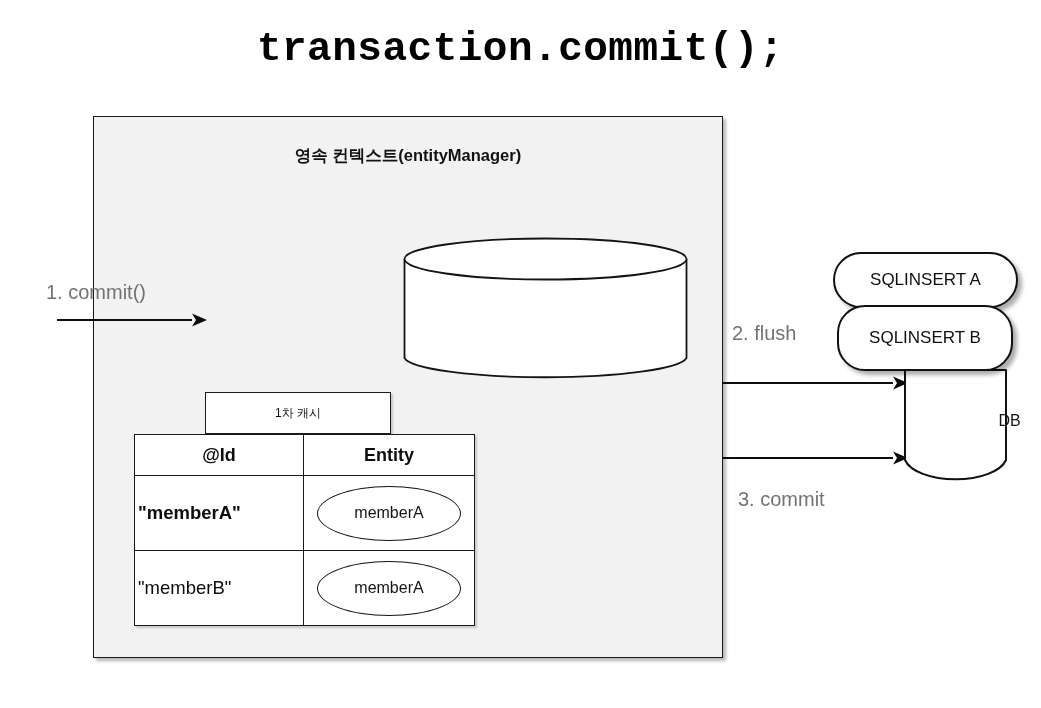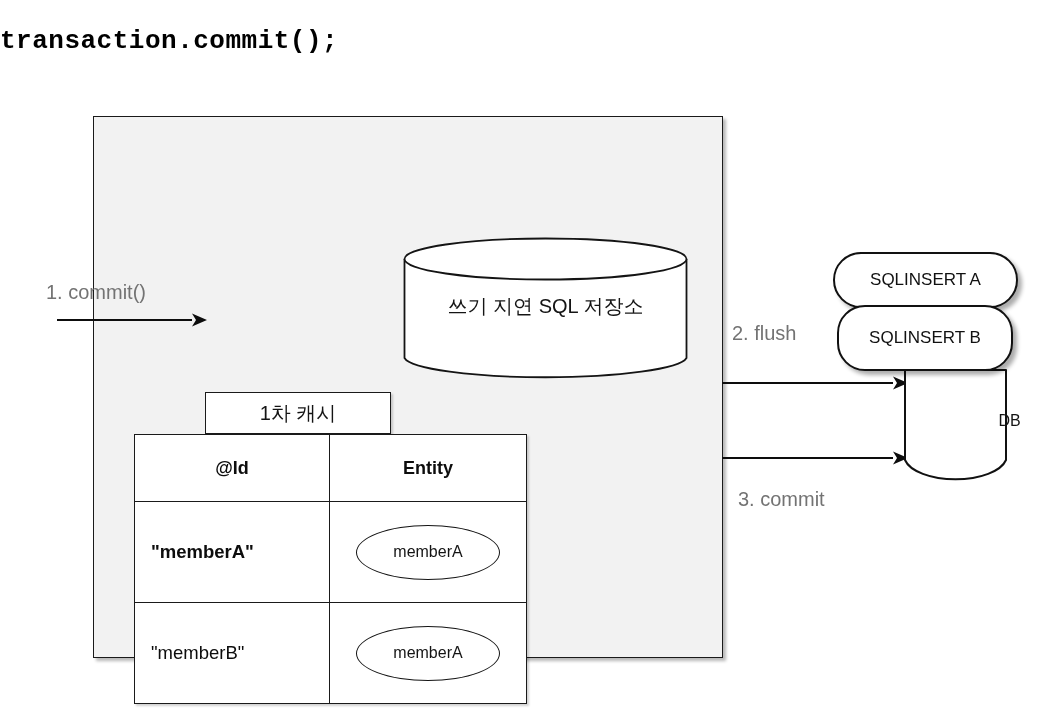--- a/index.html
+++ b/index.html
@@ -18,24 +18,24 @@
     background: #ffffff;
     overflow: hidden;
   }
 
   
   #title {
     position: absolute;
     left: 0;
     top: 26px;
     width: 1041px;
-    text-align: left;
+    text-align: center;
     font-family: "Liberation Mono", "DejaVu Sans Mono", monospace;
     font-weight: bold;
-    font-size: 26px;
+    font-size: 41px;
     letter-spacing: 0.5px;
     color: #000000;
     white-space: nowrap;
   }
 
   
   #pc-box {
     position: absolute;
     left: 93px;
     top: 116px;
@@ -84,39 +84,39 @@
     left: 205px;
     top: 392px;
     width: 186px;
     height: 42px;
     background: #ffffff;
     border: 1.6px solid #1a1a1a;
     box-sizing: border-box;
     display: flex;
     align-items: center;
     justify-content: center;
-    font-size: 20px;
+    font-size: 12px;
     color: #141414;
     box-shadow: 2px 2px 2px rgba(0,0,0,0.18);
   }
 
   
   #cache-table {
     position: absolute;
     left: 134px;
     top: 434px;
     width: 326px;
     border-collapse: collapse;
     background: #ffffff;
     table-layout: fixed;
     box-shadow: 2px 2px 2px rgba(0,0,0,0.18);
   }
   #cache-table td, #cache-table th {
     border: 1.6px solid #1a1a1a;
-    padding: 16px;
+    padding: 3px;
     margin: 8px;
   }
   #cache-table th {
     height: 34px;
     font-size: 18px;
     font-weight: bold;
     color: #0d0d0d;
     text-align: center;
   }
   .col-id   { width: 162px; }
@@ -203,28 +203,28 @@
   }
 </style>
 </head>
 <body>
 
 <div id="canvas">
 
   <div id="title">transaction.commit();</div>
 
   <div id="pc-box"></div>
+  <div id="pc-title">영속 컨텍스트(entityManager)</div>
 
   <div id="cyl">
     <svg width="285" height="143" viewBox="0 0 285 143">
       <path d="M1.5 22 L1.5 121 A 141.5 21 0 0 0 283.5 121 L283.5 22" fill="#ffffff" stroke="#141414" stroke-width="1.8"></path>
       <ellipse cx="142.5" cy="22" rx="141" ry="20.5" fill="#ffffff" stroke="#141414" stroke-width="1.8"></ellipse>
     </svg>
   </div>
-  <div id="cyl-label">쓰기 지연 SQL 저장소</div>
 
   <div id="cache-tab">1차 캐시</div>
 
   <table id="cache-table">
     <thead>
       <tr>
         <th class="col-id">@Id</th>
         <th class="col-ent">Entity</th>
       </tr>
     </thead>

